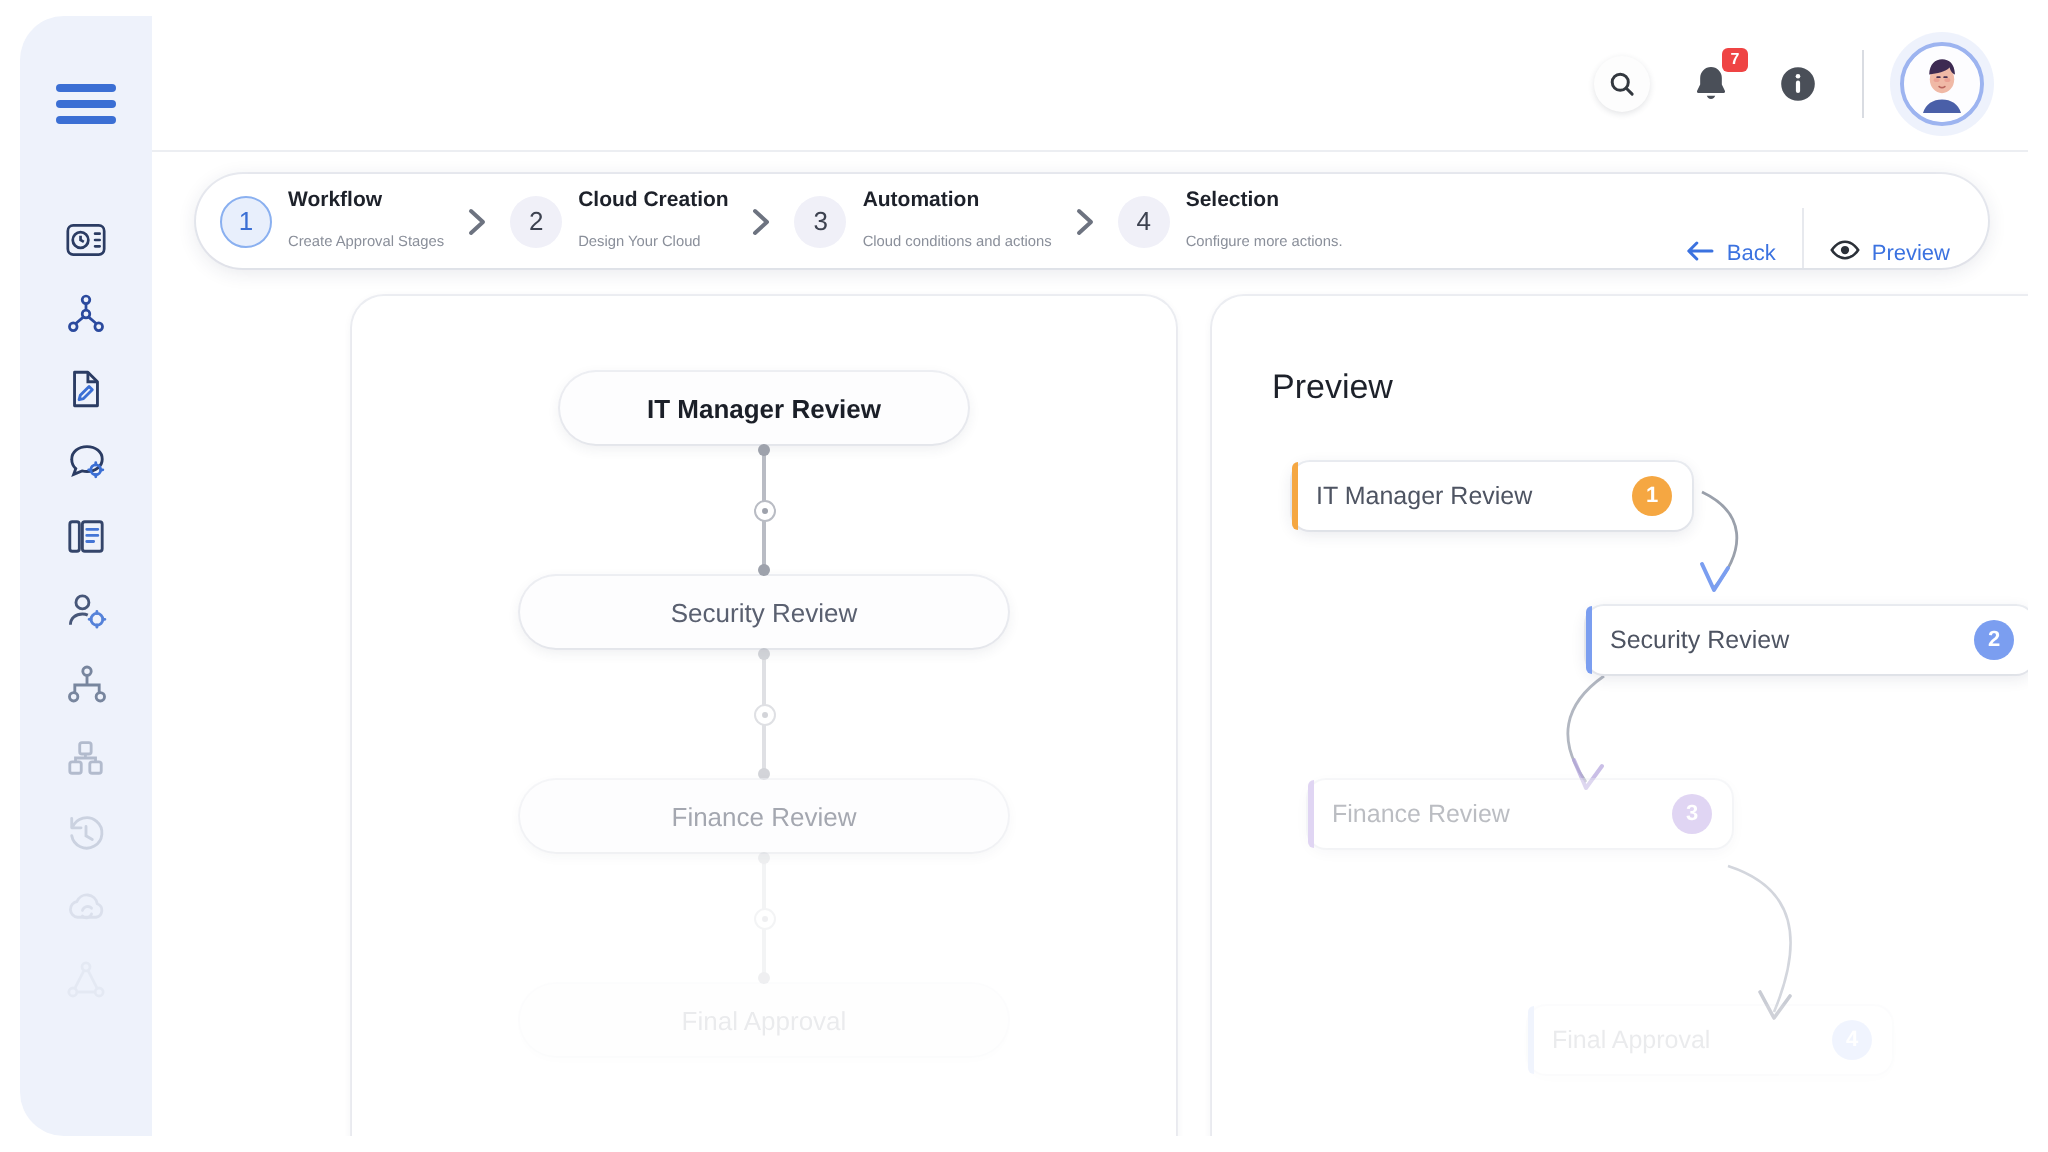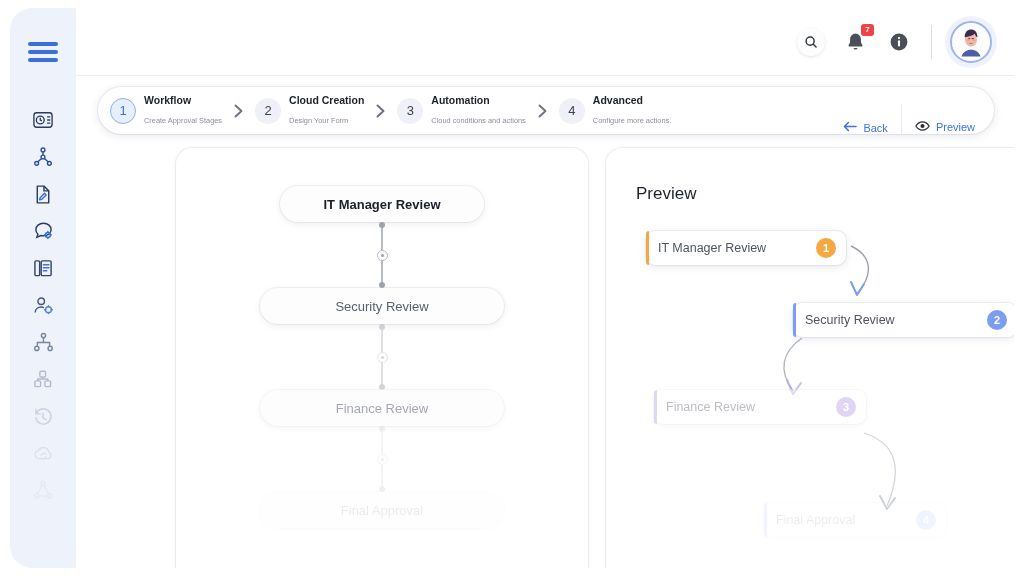--- a/index.html
+++ b/index.html
@@ -455,21 +455,21 @@
         <div class="step-chevron">
           <svg width="11" height="16" viewBox="0 0 11 16" fill="none" stroke="#6d7380" stroke-width="2" stroke-linecap="round" stroke-linejoin="round">
               <path d="m2.5 2.5 6 5.5-6 5.5"></path>
             </svg>
         </div>
 
         <div class="step">
           <div class="step-num">2</div>
           <div class="step-text">
             <div class="step-title">Cloud Creation</div>
-            <div class="step-sub">Design Your Form</div>
+            <div class="step-sub">Design Your Cloud</div>
           </div>
         </div>
         <div class="step-chevron">
           <svg width="11" height="16" viewBox="0 0 11 16" fill="none" stroke="#6d7380" stroke-width="2" stroke-linecap="round" stroke-linejoin="round">
               <path d="m2.5 2.5 6 5.5-6 5.5"></path>
             </svg>
         </div>
 
         <div class="step">
           <div class="step-num">3</div>
@@ -480,21 +480,21 @@
         </div>
         <div class="step-chevron">
           <svg width="11" height="16" viewBox="0 0 11 16" fill="none" stroke="#6d7380" stroke-width="2" stroke-linecap="round" stroke-linejoin="round">
               <path d="m2.5 2.5 6 5.5-6 5.5"></path>
             </svg>
         </div>
 
         <div class="step">
           <div class="step-num">4</div>
           <div class="step-text">
-            <div class="step-title">Advanced</div>
+            <div class="step-title">Selection</div>
             <div class="step-sub">Configure more actions.</div>
           </div>
         </div>
 
         <div class="stepper-actions">
           <div class="back-btn">
             <span>
               <svg width="14" height="11" viewBox="0 0 14 11" fill="none" stroke="#3b72e0" stroke-width="1.5" stroke-linecap="round" stroke-linejoin="round">
                   <path d="M13 5.5H1.6M5.4 1.5 1.4 5.5l4 4"></path>
                 </svg>

